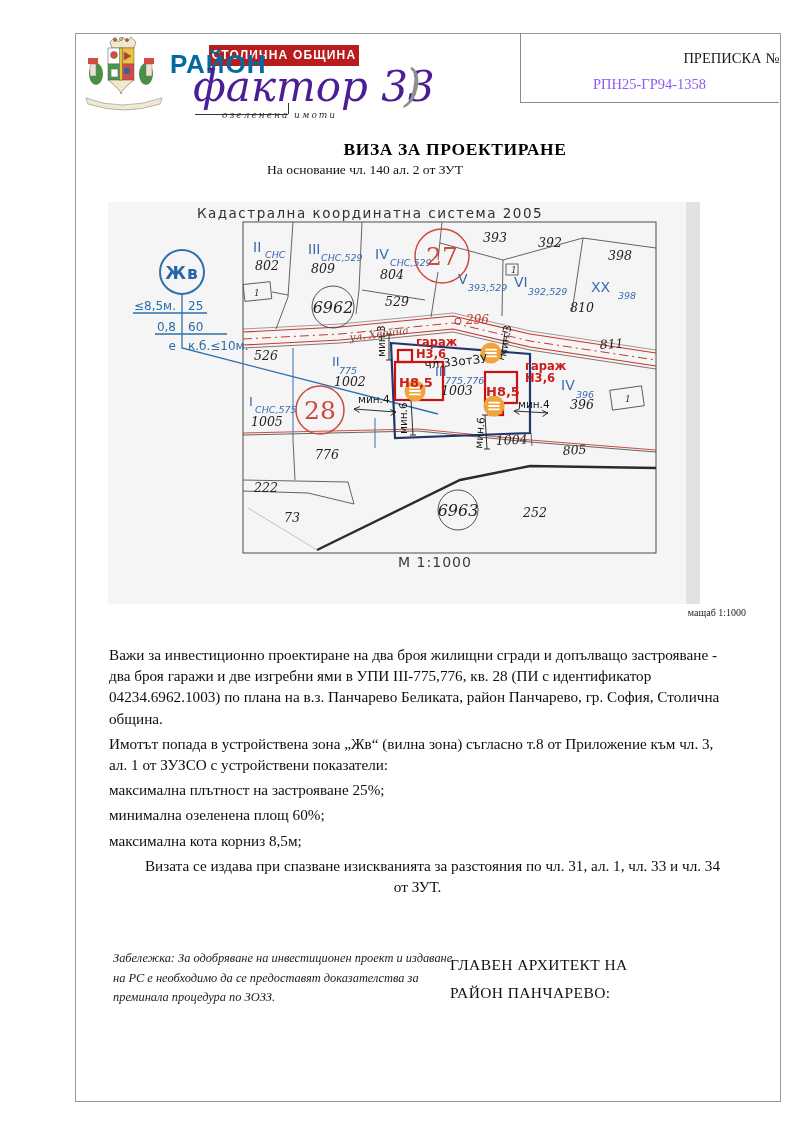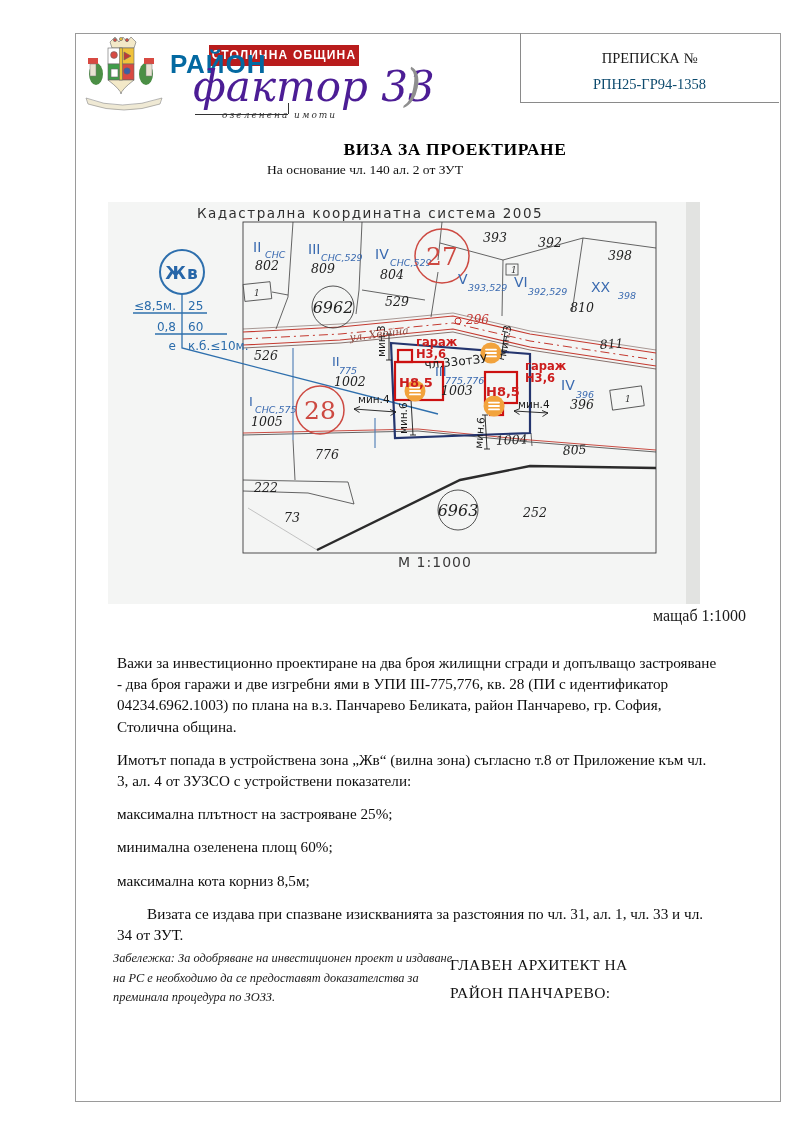--- a/index.html
+++ b/index.html
@@ -19,38 +19,38 @@
   .org-rayon{left:170px;top:49px;font-family:"Liberation Sans",sans-serif;font-size:26px;
              font-weight:bold;color:#0369a1;letter-spacing:1px;}
   .watermark{left:193px;top:62px;font-family:"DejaVu Serif",serif;font-style:italic;
              font-size:42px;color:#4c1d95;white-space:nowrap;}
   .watermark-paren{left:404px;top:60px;font-family:"DejaVu Serif",serif;font-size:44px;
              color:#8f8f8f;font-style:italic;}
   .watermark-sub{left:222px;top:110px;font-family:"DejaVu Serif",serif;font-style:italic;
              font-size:9px;letter-spacing:2px;color:#333;}
   .watermark-line{left:195px;top:114px;width:93px;border-top:1.2px solid #333;}
   .watermark-tick{left:288px;top:103px;height:11px;border-left:1.2px solid #333;}
-  .case-label{left:520px;top:50px;width:259px;text-align:center;font-size:14.5px;color:#1a1a1a;}
-  .case-number{left:520px;top:76px;width:259px;text-align:center;font-size:14.5px;color:#0c4a6e;}
+  .case-label{left:520px;top:50px;width:259px;text-align:right;font-size:14.5px;color:#1a1a1a;}
+  .case-number{left:520px;top:76px;width:259px;text-align:center;font-size:14.5px;color:#8b5cf6;}
 
   
   .doc-title{left:75px;top:139px;width:704px;text-align:center;font-size:17.5px;
              font-weight:bold;letter-spacing:.6px;color:#000;padding-left:28px;}
   .doc-subtitle{left:75px;top:162px;width:580px;text-align:center;font-size:13.5px;color:#111;}
 
   
   #map-wrap{left:108px;top:202px;width:592px;height:402px;}
 
   
-  .scale-caption{left:600px;top:607px;width:146px;text-align:right;font-size:16px;color:#1a1a1a;}
+  .scale-caption{left:600px;top:607px;width:146px;text-align:right;font-size:10px;color:#1a1a1a;}
 
   
   .body-text{left:105px;top:640px;width:625px;font-size:15.2px;line-height:21.2px;color:#0d0d0d;}
-  .body-text p{margin:12px;}
-  .body-text p.indent{text-indent:30px;}
+  .body-text p{margin:4px;}
+  .body-text p.indent{text-indent:30px;text-align:center;}
 
   
   .note{left:113px;top:949px;width:350px;font-style:italic;font-size:12.4px;
         line-height:19.5px;color:#1c1c1c;}
   .architect{left:450px;top:951px;font-size:15.5px;line-height:28px;letter-spacing:.4px;color:#111;}
 
   
   svg text{font-family:"DejaVu Sans",sans-serif;}
   .maptitle{font-size:13.5px;fill:#2f2f2f;letter-spacing:1.5px;}
   .legendzone{font-size:17px;font-weight:bold;fill:#2766a8;letter-spacing:1px;}
@@ -300,21 +300,21 @@
         <text x="146" y="94" class="tiny">1</text>
         <text x="517" y="200" class="tiny">1</text>
         <text x="403" y="71" class="tiny">1</text>
       </g>
   </svg>
 
   <div class="abs scale-caption">мащаб 1:1000</div>
 
   <div class="abs body-text">
     <p>Важи за инвестиционно проектиране на два броя жилищни сгради и допълващо застрояване - два броя гаражи и две изгребни ями в УПИ III-775,776, кв. 28  (ПИ с идентификатор 04234.6962.1003) по  плана на в.з. Панчарево Беликата, район Панчарево, гр. София, Столична община.</p>
-    <p>Имотът попада в устройствена зона „Жв“ (вилна зона) съгласно т.8 от Приложение към чл. 3, ал. 4 от ЗУЗСО с устройствени показатели:</p>
+    <p>Имотът попада в устройствена зона „Жв“ (вилна зона) съгласно т.8 от Приложение към чл. 3, ал. 1 от ЗУЗСО с устройствени показатели:</p>
     <p>максимална плътност на застрояване 25%;</p>
     <p>минимална озеленена площ 60%;</p>
     <p>максимална кота корниз 8,5м;</p>
     <p class="indent">Визата се издава при спазване изискванията за разстояния по чл. 31, ал. 1, чл. 33 и чл. 34 от ЗУТ.</p>
   </div>
 
   <div class="abs note">Забележка: За одобряване на инвестиционен проект и издаване на РС е необходимо да се предоставят доказателства за преминала процедура по ЗОЗЗ.</div>
   <div class="abs architect">
     <div>ГЛАВЕН АРХИТЕКТ НА</div>
     <div>РАЙОН ПАНЧАРЕВО:</div>

